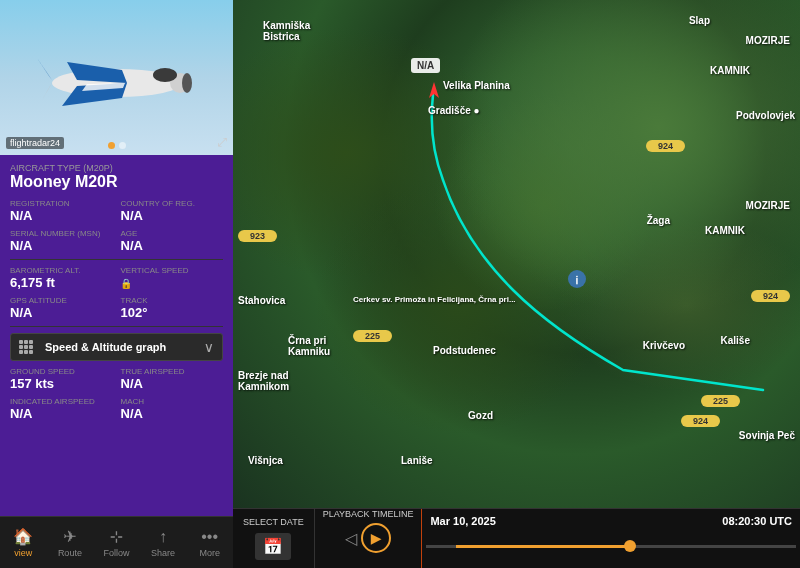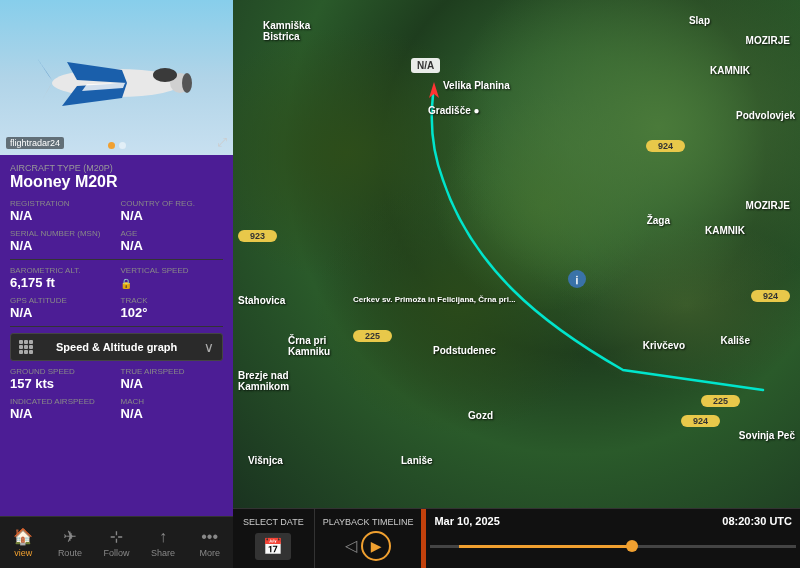--- a/index.html
+++ b/index.html
@@ -209,21 +209,21 @@
       display: flex;
       align-items: center;
       justify-content: space-between;
       cursor: pointer;
       margin-bottom: 6px;
     }
 
     .speed-altitude-bar .bar-left {
       display: flex;
       align-items: center;
-      gap: 23px;
+      gap: 12px;
     }
 
     .grid-icon {
       display: grid;
       grid-template-columns: repeat(3,4px);
       grid-template-rows: repeat(3,4px);
       gap: 1px;
     }
 
     .grid-cell {
@@ -308,24 +308,23 @@
       border: none;
       color: #fff;
       font-size: 16px;
       padding: 4px 8px;
       border-radius: 3px;
       cursor: pointer;
     }
 
     .playback-section {
       display: flex;
-      align-items: center;
       gap: 6px;
       padding: 0 8px;
-      border-right: 5px solid #c2410c;
+      border-right: 1px solid #c2410c;
       height: 100%;
     }
 
     .playback-label {
       font-size: 9px;
       color: #ccc;
       text-transform: uppercase;
     }
 
     .play-btn {

